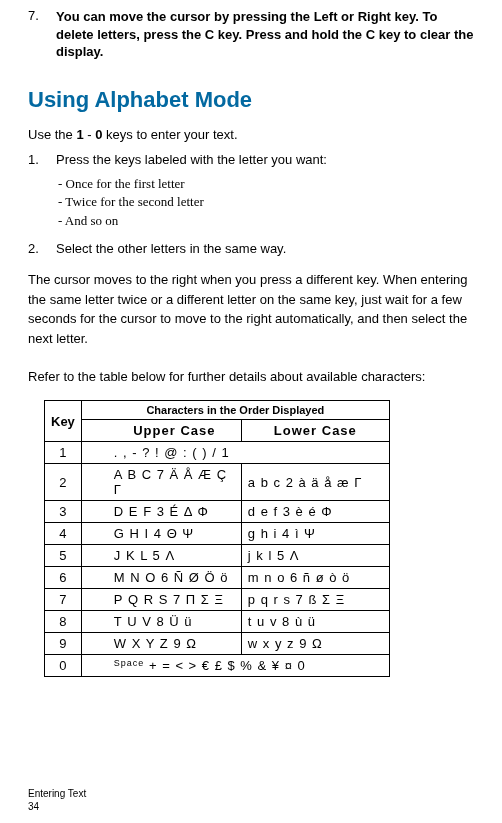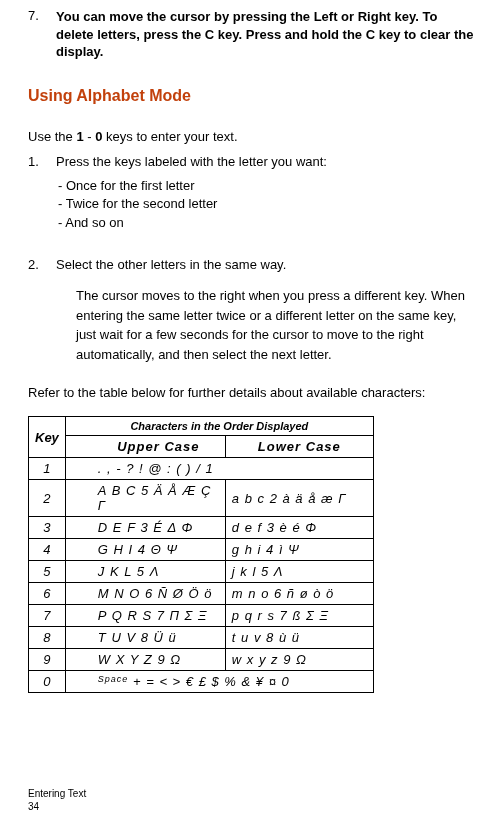--- a/index.html
+++ b/index.html
@@ -23,71 +23,70 @@
       margin-bottom: 26px;
     }
     .item-7 .num {
       min-width: 18px;
     }
     .item-7 .text {
       line-height: 1.35;
       font-weight: bold;
     }
     h2 {
-      color: #c2410c;
+      color: #0369a1;
       font-family: Verdana, Arial, sans-serif;
-      font-size: 16px;
-      font-weight: bold;
-      margin-bottom: 24px;
+      font-size: 22px;
+      font-weight: bold;
+      margin-bottom: 14px;
     }
     .intro {
       margin-bottom: 10px;
     }
     ol {
       list-style: none;
       padding-left: 0;
     }
     .step {
       display: flex;
       gap: 10px;
       margin-bottom: 8px;
     }
     .step .num {
       min-width: 18px;
     }
     .sub-list {
       padding-left: 30px;
-      margin-bottom: 24px;
+      margin-bottom: 10px;
+      font-family: Liberation Serif, serif;
     }
     .sub-list div {
       line-height: 1.45;
     }
     .note {
       display: flex;
       gap: 4px;
       margin-top: 14px;
       margin-bottom: 20px;
     }
     .note .label {
       font-weight: bold;
       white-space: nowrap;
     }
     .note .text {
       line-height: 1.5;
-      margin-left: 48px;
     }
     .table-intro {
       line-height: 1.4;
       margin-bottom: 14px;
     }
     table {
       border-collapse: collapse;
       font-size: 12px;
-      margin-left: 0px;
-      font-style: italic;
+      margin-left: 16px;
     }
     th, td {
       border: 1px solid #000;
       padding: 3px 6px;
       vertical-align: middle;
     }
     th {
       font-weight: bold;
       font-size: 11px;
     }
@@ -175,21 +174,21 @@
       <th class="lower-col">Lower Case</th>
     </tr>
   </thead>
   <tbody>
     <tr>
       <td class="key-col">1</td>
       <td class="upper-col" colspan="2">. , - ? ! @ : ( ) / 1</td>
     </tr>
     <tr>
       <td class="key-col">2</td>
-      <td class="upper-col">A B C 5 Ä Å Æ Ç Γ</td>
+      <td class="upper-col">A B C 7 Ä Å Æ Ç Γ</td>
       <td class="lower-col">a b c 2 à ä å æ Γ</td>
     </tr>
     <tr>
       <td class="key-col">3</td>
       <td class="upper-col">D E F 3 É Δ Φ</td>
       <td class="lower-col">d e f 3 è é Φ</td>
     </tr>
     <tr>
       <td class="key-col">4</td>
       <td class="upper-col">G H I 4 Θ Ψ</td>

